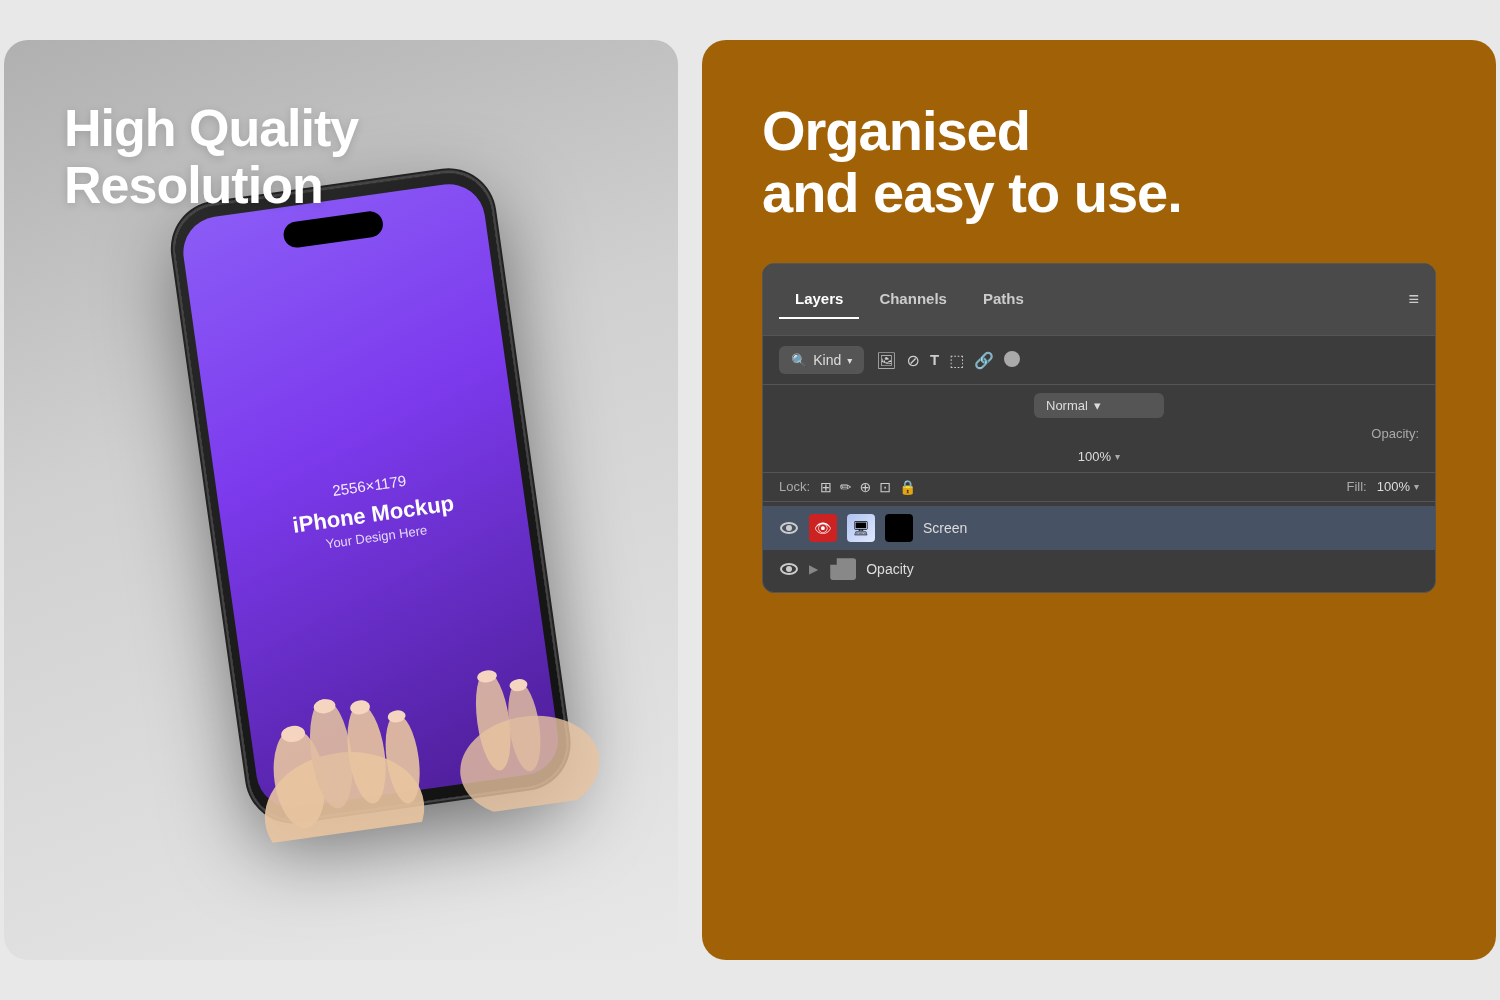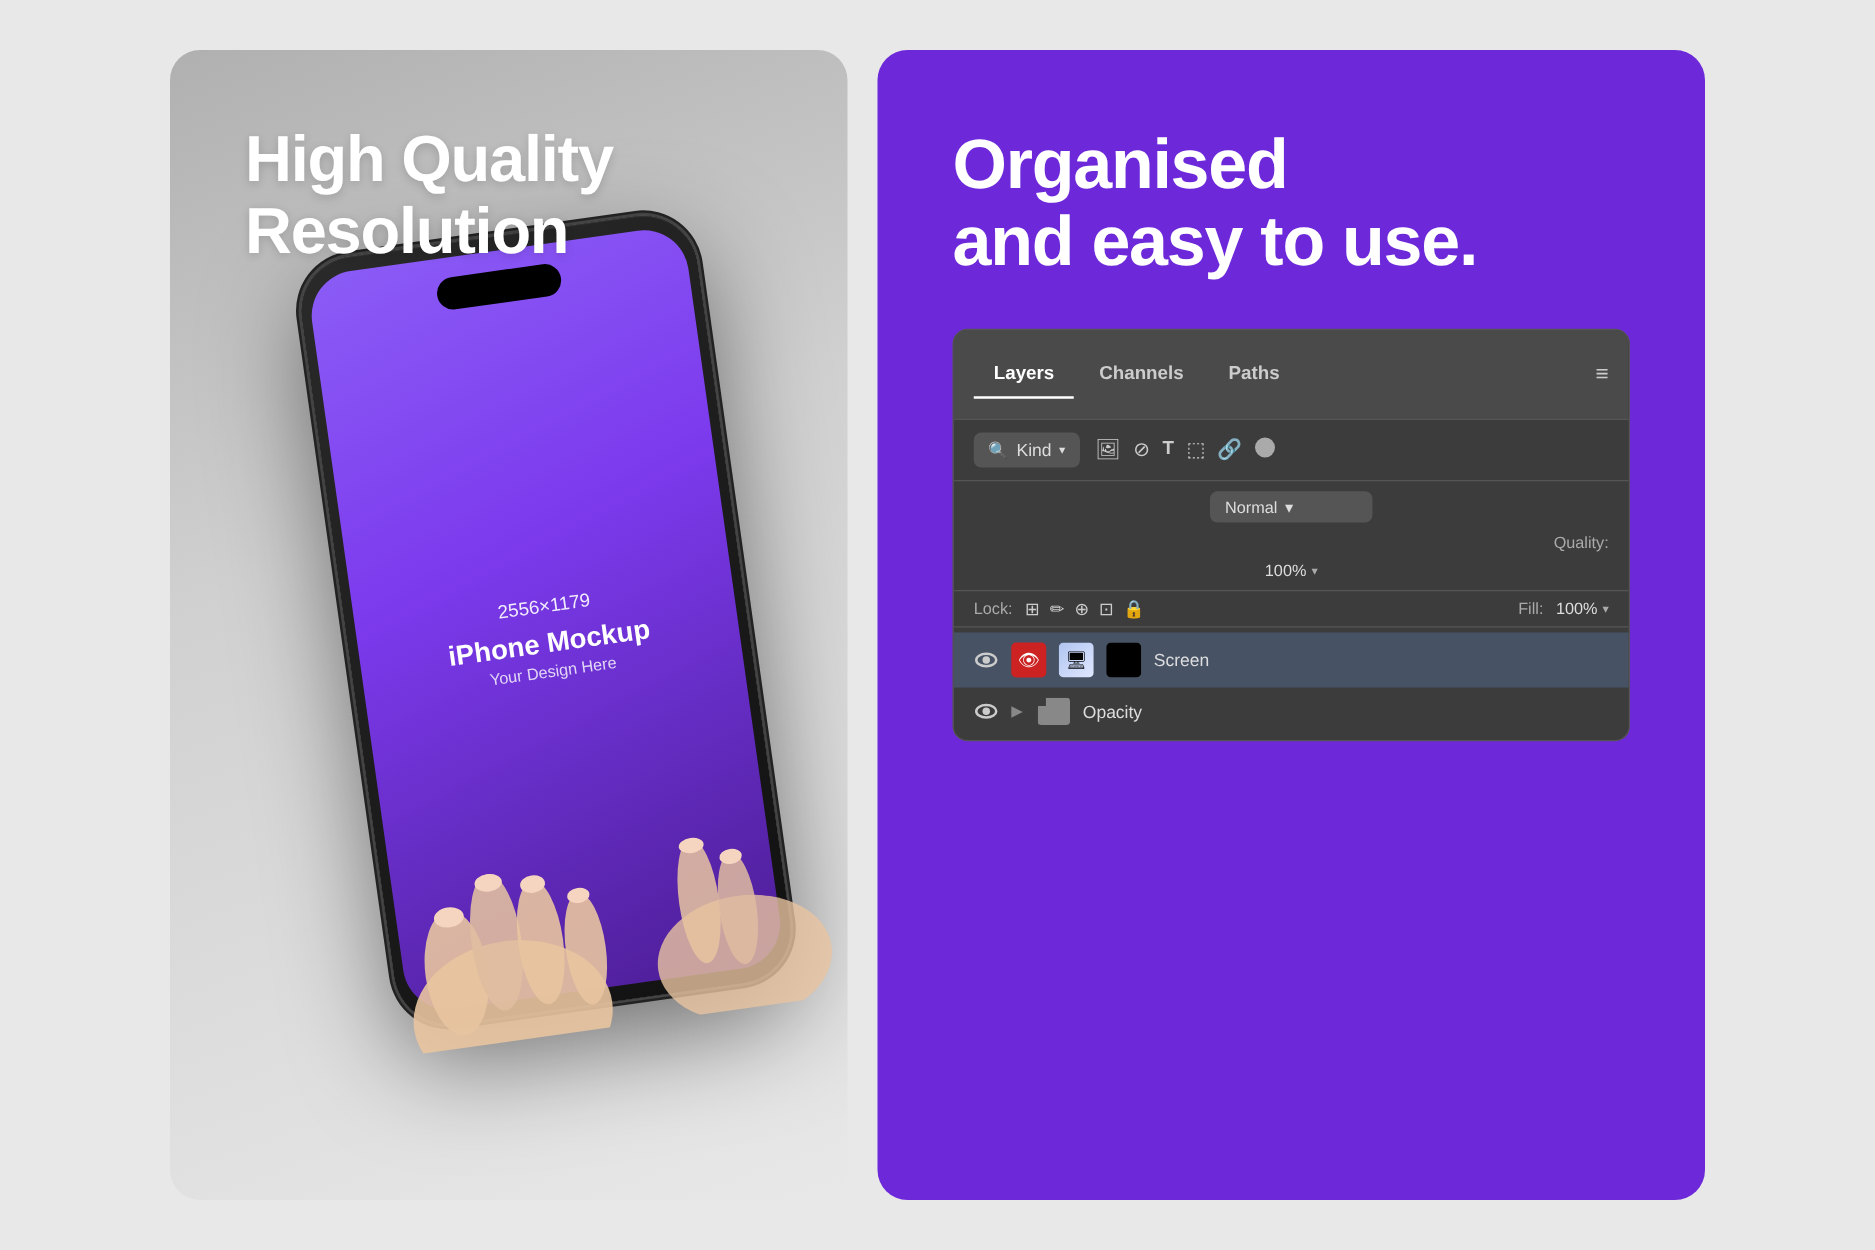--- a/index.html
+++ b/index.html
@@ -9,21 +9,21 @@
       background: #e8e8e8;
       display: flex;
       align-items: center;
       justify-content: center;
       font-family: -apple-system, BlinkMacSystemFont, 'Helvetica Neue', Arial, sans-serif;
       overflow: hidden;
     }
     .main-container {
       display: flex;
       gap: 24px;
-      width: 1228px;
+      width: 1492px;
       height: 920px;
     }
 
     
     .left-panel {
       flex: 1;
       border-radius: 24px;
       overflow: hidden;
       background: linear-gradient(160deg, #b0b0b0 0%, #d0d0d0 40%, #e8e8e8 100%);
       position: relative;
@@ -117,21 +117,21 @@
       left: -40px;
       right: -60px;
       height: 320px;
       pointer-events: none;
     }
 
     
     .right-panel {
       flex: 1;
       border-radius: 24px;
-      background: #6d28d9;
+      background: #a16207;
       padding: 60px 60px 60px 60px;
       display: flex;
       flex-direction: column;
       gap: 40px;
     }
     .right-heading {
       color: white;
       font-size: 56px;
       font-weight: 800;
       line-height: 1.1;
@@ -439,21 +439,21 @@
           <span class="ps-filter-icon">🔗</span>
           <div class="ps-filter-dot"></div>
         </div>
       </div>
 
       <div class="ps-blend-row">
         <div class="ps-blend-dropdown">
           <span>Normal</span>
           <span>▾</span>
         </div>
-        <span class="ps-opacity-label">Quality:</span>
+        <span class="ps-opacity-label">Opacity:</span>
         <div class="ps-opacity-dropdown">
           <span class="ps-opacity-value">100%</span>
           <span style="color:#aaa; font-size:10px;">▾</span>
         </div>
       </div>
 
       <div class="ps-lock-row">
         <span class="ps-lock-label">Lock:</span>
         <div class="ps-lock-icons">
           <span class="ps-lock-icon">⊞</span>

